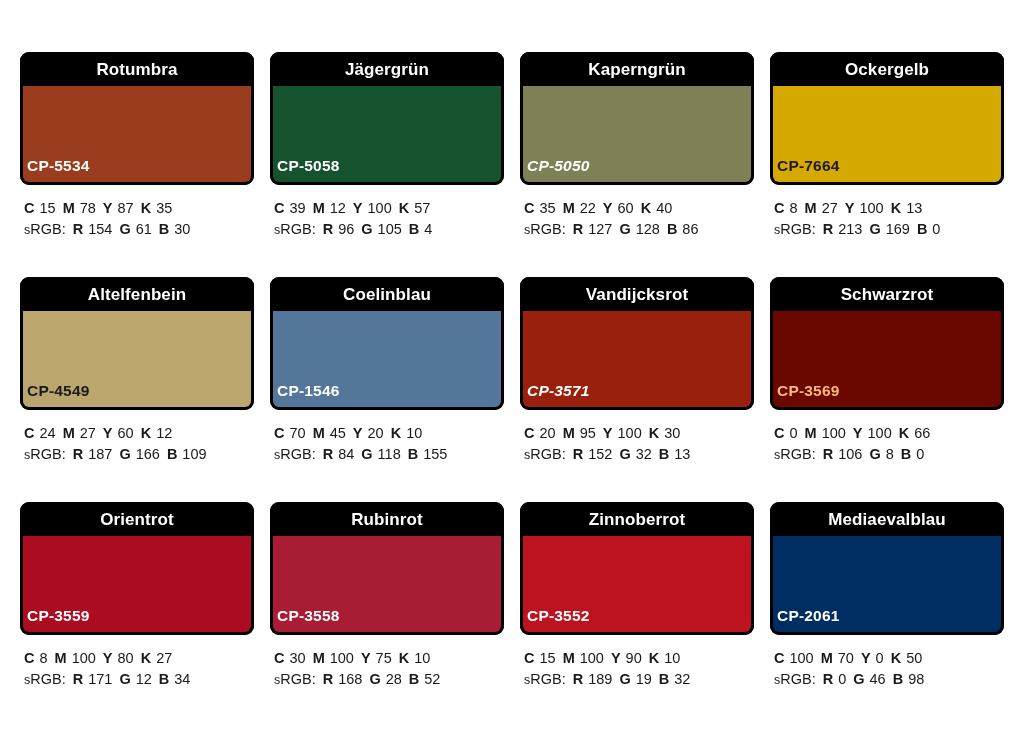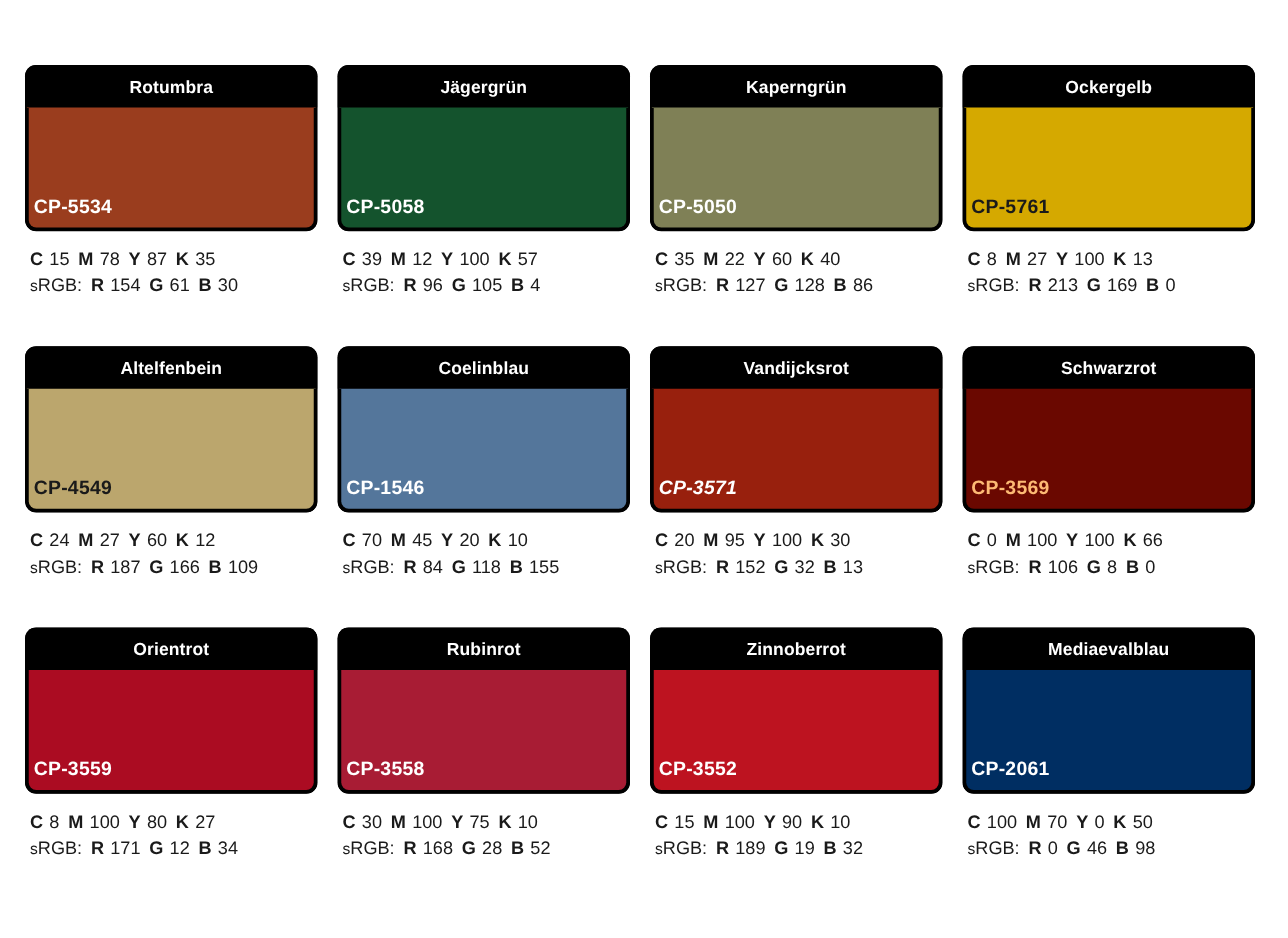--- a/index.html
+++ b/index.html
@@ -44,21 +44,21 @@
     height: 34px;
     background: #000000;
     display: flex;
     align-items: center;
     justify-content: center;
     box-sizing: border-box;
     padding: 0 6px;
   }
   .swatch-title {
     color: #ffffff;
-    font-size: 14px;
+    font-size: 17px;
     font-weight: bold;
     letter-spacing: 0.1px;
     line-height: 1;
     white-space: nowrap;
   }
   .swatch-fill {
     position: relative;
     height: 99px;
     box-sizing: border-box;
     border-left: 3px solid #000;
@@ -140,35 +140,35 @@
           <div class="val-line"><span class="k">C</span><span class="sp-wide"></span><span class="v">39</span><span class="sp"></span><span class="k">M</span><span class="sp-wide"></span><span class="v">12</span><span class="sp"></span><span class="k">Y</span><span class="sp-wide"></span><span class="v">100</span><span class="sp"></span><span class="k">K</span><span class="sp-wide"></span><span class="v">57</span></div>
           <div class="val-line"><span class="srgb-label"><span class="small-s">s</span>RGB:</span><span class="sp"></span><span class="k">R</span><span class="sp-wide"></span><span class="v">96</span><span class="sp"></span><span class="k">G</span><span class="sp-wide"></span><span class="v">105</span><span class="sp"></span><span class="k">B</span><span class="sp-wide"></span><span class="v">4</span></div>
         </div>
       </div>
       <div class="card">
         <div class="swatch-block">
           <div class="swatch-header">
             <span class="swatch-title">Kaperngrün</span>
           </div>
           <div class="swatch-fill" style="background: rgb(127, 128, 86);">
-            <span class="swatch-code" style="color: rgb(255, 255, 255);">CP-5050</span>
+            <span class="swatch-code" style="color: rgb(255, 255, 255); font-style: italic;">CP-5050</span>
           </div>
         </div>
         <div class="values">
           <div class="val-line"><span class="k">C</span><span class="sp-wide"></span><span class="v">35</span><span class="sp"></span><span class="k">M</span><span class="sp-wide"></span><span class="v">22</span><span class="sp"></span><span class="k">Y</span><span class="sp-wide"></span><span class="v">60</span><span class="sp"></span><span class="k">K</span><span class="sp-wide"></span><span class="v">40</span></div>
           <div class="val-line"><span class="srgb-label"><span class="small-s">s</span>RGB:</span><span class="sp"></span><span class="k">R</span><span class="sp-wide"></span><span class="v">127</span><span class="sp"></span><span class="k">G</span><span class="sp-wide"></span><span class="v">128</span><span class="sp"></span><span class="k">B</span><span class="sp-wide"></span><span class="v">86</span></div>
         </div>
       </div>
       <div class="card">
         <div class="swatch-block">
           <div class="swatch-header">
             <span class="swatch-title">Ockergelb</span>
           </div>
           <div class="swatch-fill" style="background: rgb(213, 169, 0);">
-            <span class="swatch-code" style="color: rgb(26, 26, 26);">CP-5761</span>
+            <span class="swatch-code" style="color: rgb(26, 26, 26);">CP-7664</span>
           </div>
         </div>
         <div class="values">
           <div class="val-line"><span class="k">C</span><span class="sp-wide"></span><span class="v">8</span><span class="sp"></span><span class="k">M</span><span class="sp-wide"></span><span class="v">27</span><span class="sp"></span><span class="k">Y</span><span class="sp-wide"></span><span class="v">100</span><span class="sp"></span><span class="k">K</span><span class="sp-wide"></span><span class="v">13</span></div>
           <div class="val-line"><span class="srgb-label"><span class="small-s">s</span>RGB:</span><span class="sp"></span><span class="k">R</span><span class="sp-wide"></span><span class="v">213</span><span class="sp"></span><span class="k">G</span><span class="sp-wide"></span><span class="v">169</span><span class="sp"></span><span class="k">B</span><span class="sp-wide"></span><span class="v">0</span></div>
         </div>
       </div>
       <div class="card">
         <div class="swatch-block">
           <div class="swatch-header">

